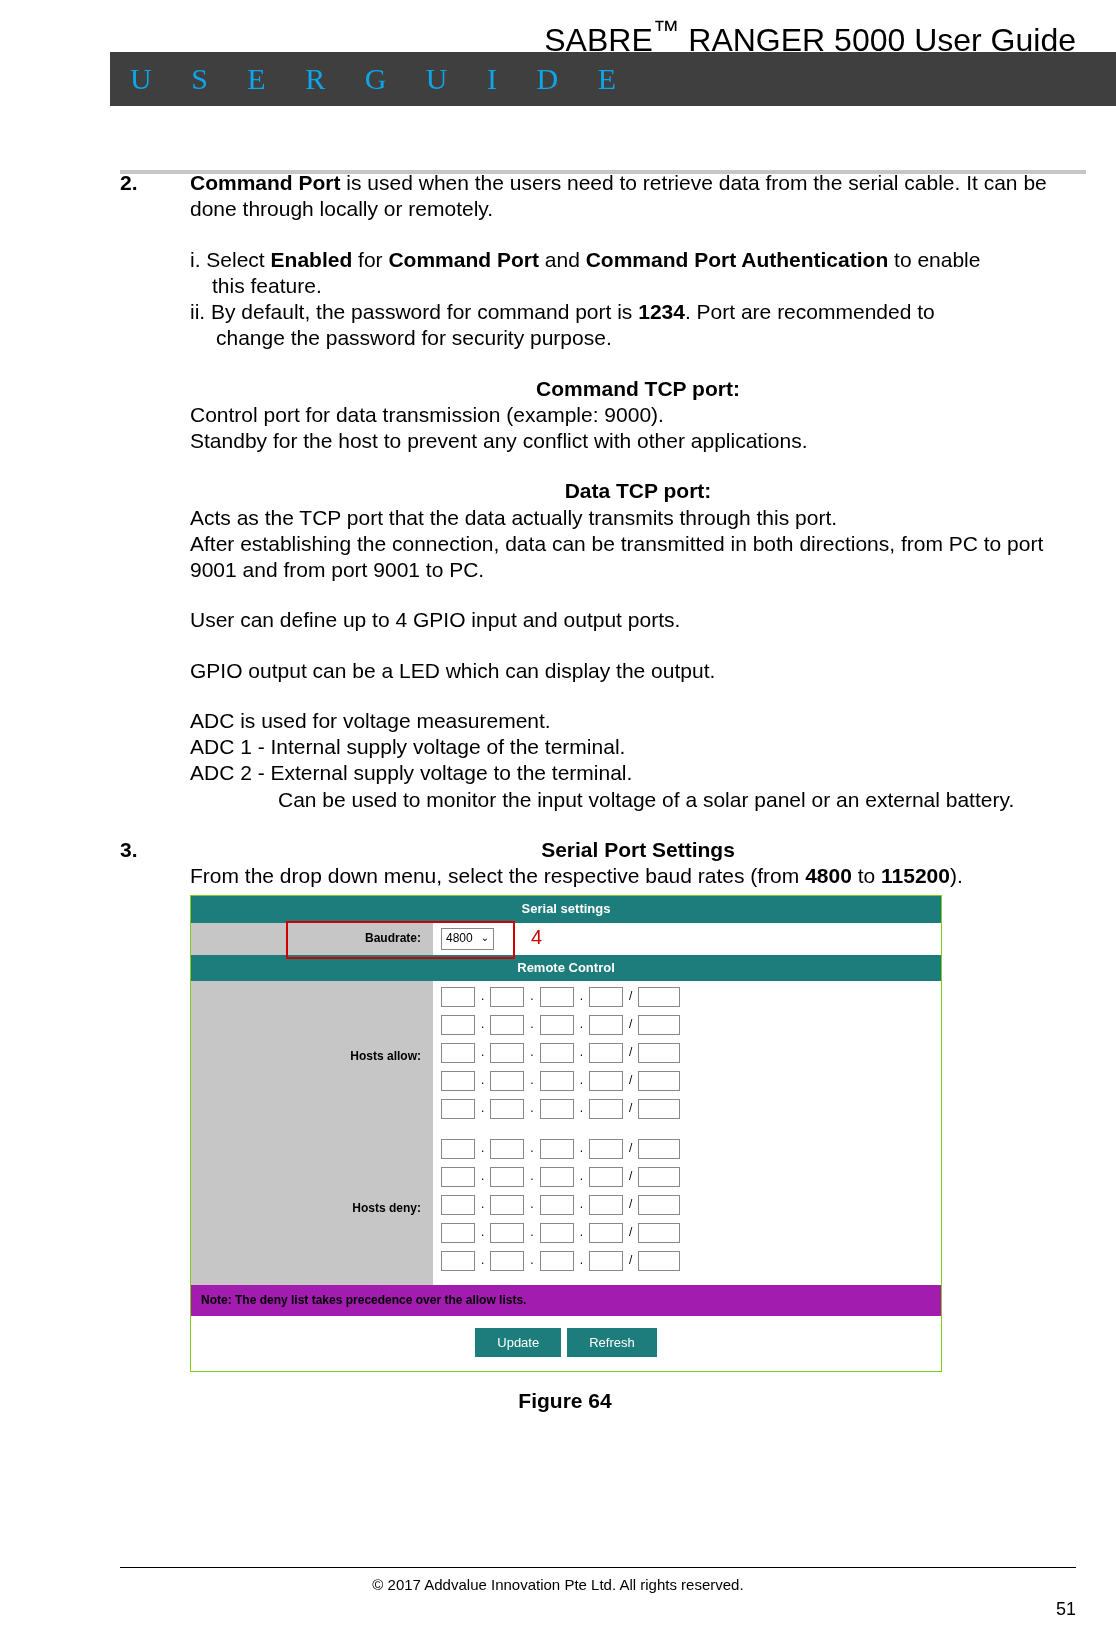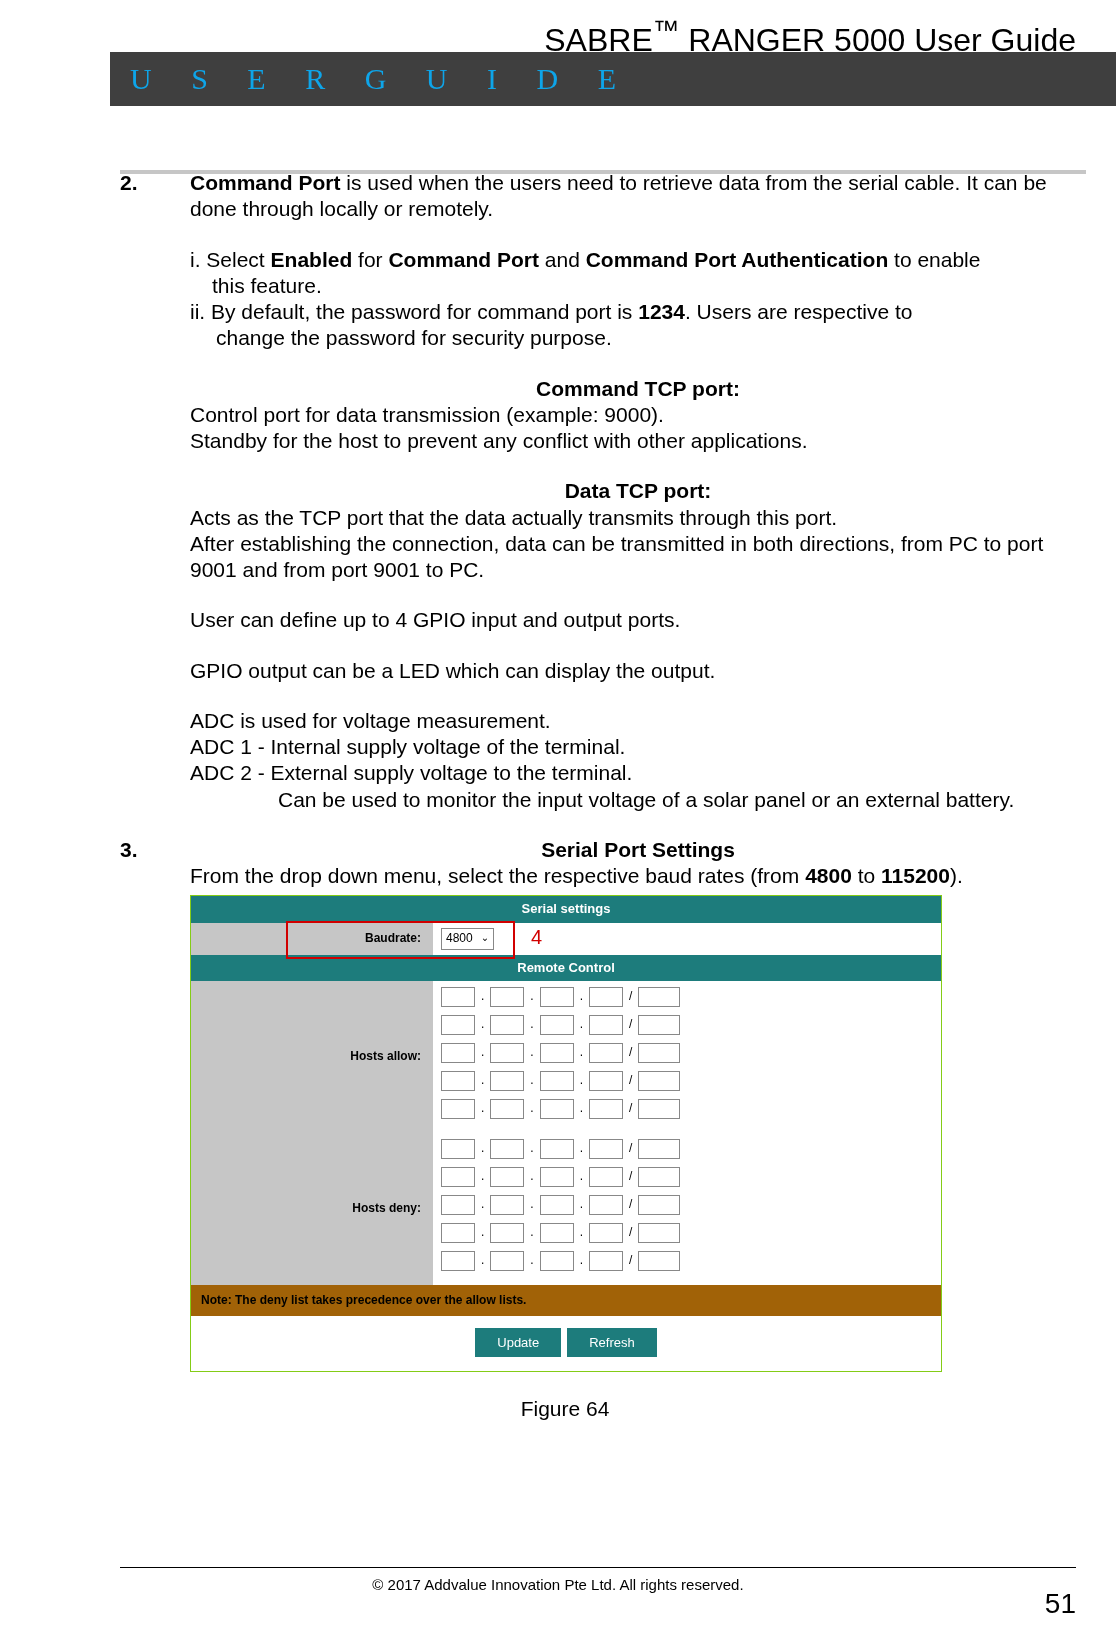--- a/index.html
+++ b/index.html
@@ -24,27 +24,27 @@
   .baudrate-select { font-size:12px; height:20px; border:1px solid #888; background:#fff; padding:0 4px; display:flex; align-items:center; gap:8px; }
   .baudrate-select .chev { font-size:10px; }
   .red-box { position:absolute; border:2px solid #d10000; pointer-events:none; }
   .marker-4 { color:#d10000; font-size:20px; position:absolute; }
   .hosts-row { display:flex; }
   .hosts-label-cell { width:230px; background:#c6c6c6; text-align:right; padding-right:12px; font-size:12px; font-weight:bold; display:flex; align-items:center; justify-content:flex-end; }
   .hosts-input-cell { flex:1; background:#fff; padding:6px 8px; }
   .ip-row { display:flex; align-items:center; gap:6px; margin-bottom:8px; font-size:12px; }
   .ip-box { width:32px; height:18px; border:1px solid #888; background:#fff; }
   .ip-box.wide { width:40px; }
-  .note-row { padding:8px 10px; font-size:12px; font-weight:bold; background:#a16207; }
+  .note-row { padding:8px 10px; font-size:12px; font-weight:bold; background:#a21caf; }
   .btn-row { display:flex; justify-content:center; gap:6px; padding:12px 0 14px; background:#fff; }
   .btn { background:#1d7c7c; color:#fff; font-size:13px; padding:7px 22px; border:none; }
-  .figure-caption { text-align:center; font-weight:normal; font-size:21px; margin-top:24px; width:750px; }
+  .figure-caption { text-align:center; font-weight:bold; font-size:21px; margin-top:16px; width:750px; }
   .footer-line { position:absolute; bottom:70px; left:120px; right:40px; border-top:1px solid #000; }
   .footer-copy { position:absolute; bottom:45px; left:0; right:0; text-align:center; font-size:15px; }
-  .page-num { position:absolute; bottom:18px; right:40px; font-size:28px; }
+  .page-num { position:absolute; bottom:18px; right:40px; font-size:18px; }
   .top-gray-strip { position:absolute; left:0; top:0; right:0; height:4px; background:#c6c6c6; }
 </style>
 </head>
 <body>
 
 <div class="page">
 
   <div class="header-title">
     <span>SABRE</span><sup>™</sup><span> RANGER 5000 User Guide</span>
   </div>
@@ -60,21 +60,21 @@
       <div class="list-num">2.</div>
       <div class="list-body">
         <span class="bold">Command Port</span><span> is used when the users need to retrieve data from the serial cable. It can be done through locally or remotely.</span>
 
         <div class="para">
           <span>i. Select </span><span class="bold">Enabled</span><span> for </span><span class="bold">Command Port</span><span> and </span><span class="bold">Command Port Authentication</span><span> to enable</span>
           <div class="sub-indent">this feature.</div>
         </div>
 
         <div>
-          <span>ii. By default, the password for command port is </span><span class="bold">1234</span><span>. Users are respective to</span>
+          <span>ii. By default, the password for command port is </span><span class="bold">1234</span><span>. Port are recommended to</span>
           <div class="sub-indent" style="margin-left:26px;">change the password for security purpose.</div>
         </div>
 
         <div class="para">
           <div class="bold">Command TCP port:</div>
           <div>Control port for data transmission (example: 9000).</div>
           <div>Standby for the host to prevent any conflict with other applications.</div>
         </div>
 
         <div class="para">

